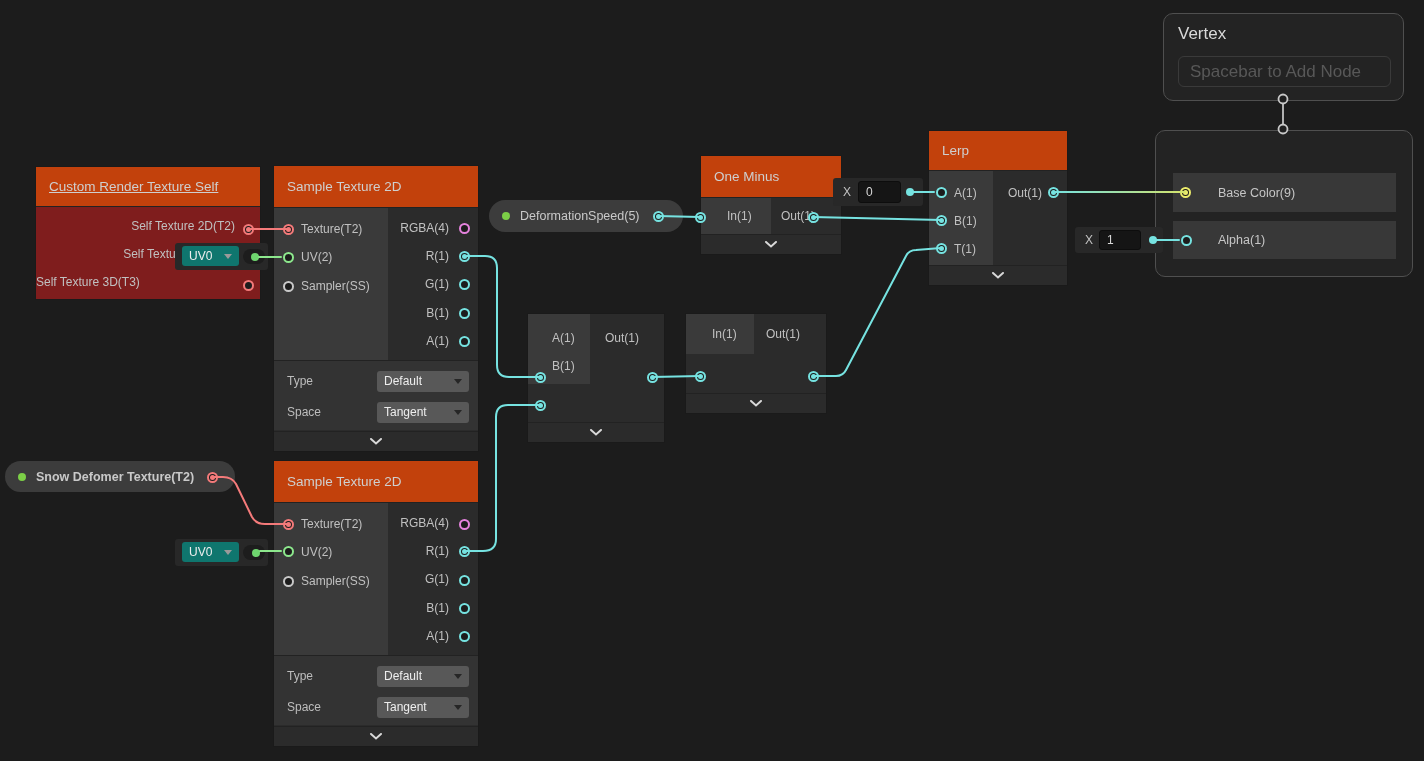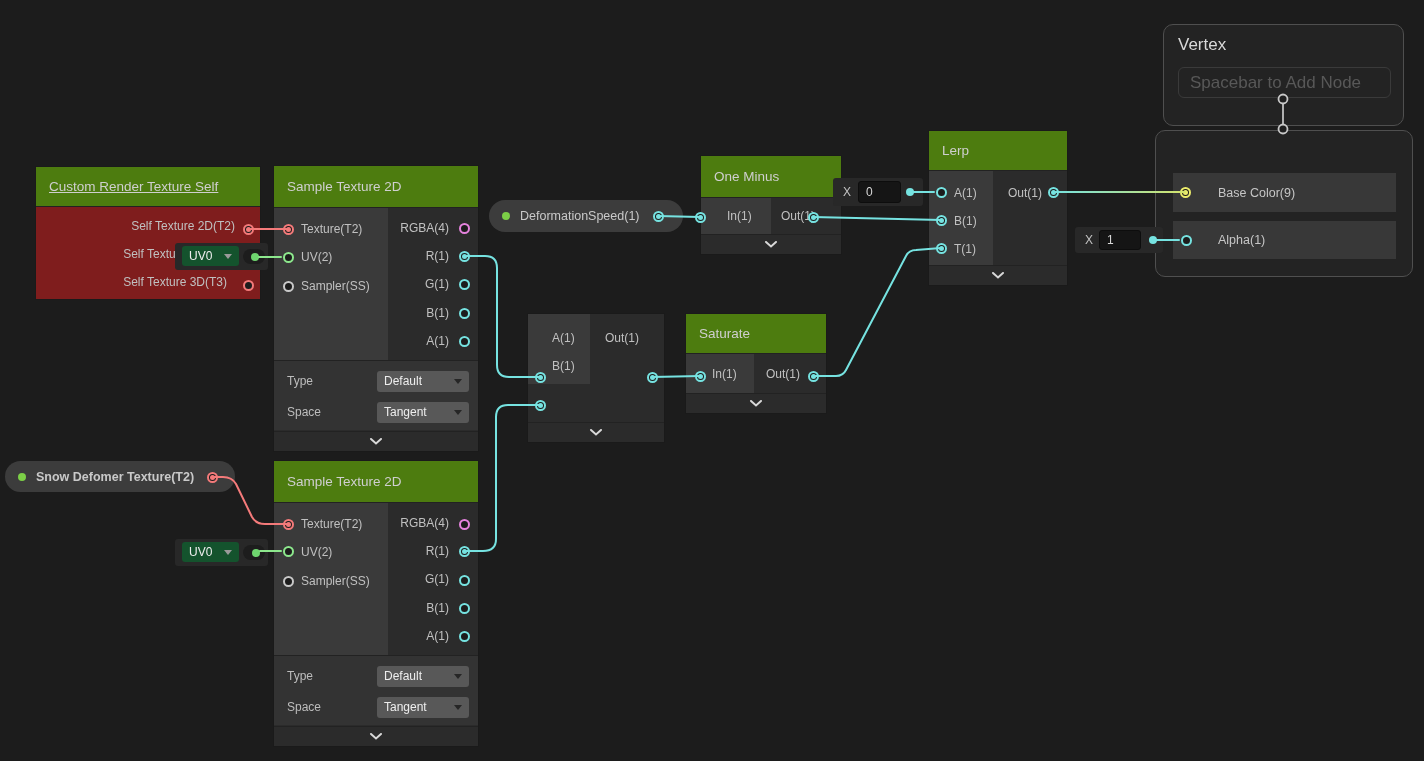--- a/index.html
+++ b/index.html
@@ -1,32 +1,32 @@
 <!DOCTYPE html>
 <html><head>
 <meta charset="utf-8">
 <style>
   html,body{margin:0;padding:0;background:#141414;}
   #canvas{position:relative;width:1424px;height:761px;background:#1c1c1c;overflow:hidden;
           font-family:"Liberation Sans", sans-serif; -webkit-font-smoothing:antialiased;}
   .node{position:absolute;background:#2b2b2b;border:1px solid #1a1a1a;z-index:1;box-sizing:border-box;}
-  .node-header{height:42px;background:#4d7c0f;display:flex;align-items:center;padding:0 13px;
+  .node-header{height:42px;background:#c2410c;display:flex;align-items:center;padding:0 13px;
                font-size:13.5px;color:#cfcfcf;border-bottom:1px solid #222;box-sizing:border-box;white-space:nowrap;}
   .node-body{position:relative;background:#2b2b2b;}
   .incell{position:absolute;left:0;top:0;bottom:0;background:#3a3a3a;}
   .row{position:relative;height:28px;display:flex;align-items:center;white-space:nowrap;}
   .row-label{font-size:12px;color:#c0c0c0;}
   .props{position:relative;background:#333333;border-top:1px solid #222;}
   .prop-row{position:relative;height:22px;margin-bottom:9px;display:flex;align-items:center;}
   .prop-label{font-size:12px;color:#bdbdbd;margin-left:13px;}
   .dd{position:absolute;height:21px;background:#585858;border-radius:3px;display:flex;align-items:center;
       justify-content:space-between;padding:0 7px;box-sizing:border-box;cursor:pointer;}
   .dd-label{font-size:12px;color:#eeeeee;white-space:nowrap;}
   .dd-tri{width:0;height:0;border-left:4px solid transparent;border-right:4px solid transparent;border-top:5px solid #262626;margin-left:6px;}
-  .dd-dark{background:#14532d;text-align:center;}
+  .dd-dark{background:#0f766e;text-align:center;}
   .dd-dark .dd-tri{border-top-color:#9a9a9a;}
   .chevbar{position:absolute;left:0;right:0;bottom:0;height:19px;background:#2b2b2b;border-top:1px solid #222;
            display:flex;align-items:center;justify-content:center;cursor:pointer;}
   .port{position:absolute;width:11px;height:11px;border:2px solid var(--c);border-radius:50%;
         background:#1c1c1c;box-sizing:border-box;z-index:4;}
   .port.filled::after{content:'';position:absolute;inset:1px;background:var(--c);border-radius:50%;}
   .p-teal{--c:#76e3e1;} .p-red{--c:#f47a7a;} .p-green{--c:#8de88d;} .p-pink{--c:#e583dd;}
   .p-gray{--c:#c9c9c9;} .p-yellow{--c:#eded6b;}
   .pill{position:absolute;background:#3c3c3c;border-radius:16px;display:flex;align-items:center;z-index:3;}
   .pill-dot{width:8px;height:8px;border-radius:50%;background:#7ccf47;margin-left:13px;}
@@ -56,21 +56,21 @@
     <div class="node-header" style="height:40px;text-decoration:underline;">
       <span>Custom Render Texture Self</span>
     </div>
     <div class="node-body" style="height:92px;background:#7f1d1d;padding-top:5px;box-sizing:border-box;">
       <div class="row" style="justify-content:flex-end;padding-right:25px;">
         <span class="row-label">Self Texture 2D(T2)</span>
       </div>
       <div class="row" style="justify-content:flex-end;padding-right:25px;">
         <span class="row-label">Self Texture Cube(C)</span>
       </div>
-      <div class="row" style="justify-content:flex-end;padding-right:33px;">
+      <div class="row" style="justify-content:flex-start;padding-right:25px;">
         <span class="row-label">Self Texture 3D(T3)</span>
       </div>
     </div>
   </div>
   <div class="port p-red filled" style="left:242.5px;top:223.5px;"></div>
   <div class="port p-red" style="left:242.5px;top:251.5px;z-index:2;"></div>
   <div class="port p-red" style="left:242.5px;top:279.5px;"></div>
 
   <div class="node" style="left:273px;top:165px;width:206px;height:287px;">
     <div class="node-header">
@@ -245,23 +245,20 @@
       <svg width="14" height="7">
           <polyline points="2,1 7,5.5 12,1" stroke="#d8d8d8" stroke-width="2" fill="none" stroke-linecap="round"></polyline>
         </svg>
     </div>
   </div>
   <div class="port p-teal filled" style="left:534.5px;top:371.5px;"></div>
   <div class="port p-teal filled" style="left:534.5px;top:399.5px;"></div>
   <div class="port p-teal filled" style="left:646.5px;top:371.5px;"></div>
 
   <div class="node" style="left:685px;top:313px;width:142px;height:101px;">
-    <div class="node-header" style="height:40px;">
-      <span>Saturate</span>
-    </div>
     <div class="node-body" style="height:40px;">
       <div class="incell" style="width:68px;"></div>
       <div class="row" style="position:absolute;left:0;top:6px;width:68px;">
           <span class="row-label" style="margin-left:26px;">In(1)</span>
         </div>
       <div class="outrow" style="position:absolute;right:0;top:6px;width:72px;padding-right:26px;">
           <span class="row-label">Out(1)</span>
         </div>
     </div>
     <div class="chevbar">
@@ -298,41 +295,41 @@
       <svg width="14" height="7">
           <polyline points="2,1 7,5.5 12,1" stroke="#d8d8d8" stroke-width="2" fill="none" stroke-linecap="round"></polyline>
         </svg>
     </div>
   </div>
   <div class="port p-teal" style="left:935.5px;top:186.5px;"></div>
   <div class="port p-teal filled" style="left:935.5px;top:214.5px;"></div>
   <div class="port p-teal filled" style="left:935.5px;top:242.5px;"></div>
   <div class="port p-teal filled" style="left:1047.5px;top:186.5px;"></div>
 
-  <div class="ctx" style="left:1163px;top:24px;width:241px;height:102px;">
+  <div class="ctx" style="left:1163px;top:13px;width:241px;height:88px;">
     <div class="ctx-title">Vertex</div>
     <div class="ph-box" style="left:14px;top:42px;width:213px;height:31px;">
       <span>Spacebar to Add Node</span>
     </div>
   </div>
 
   <div class="ctx" style="left:1155px;top:130px;width:258px;height:147px;">
     <div class="ctx-row" style="top:42px;height:39px;">
       <span class="ctx-row-label">Base Color(9)</span>
     </div>
     <div class="ctx-row" style="top:90px;height:38px;">
       <span class="ctx-row-label">Alpha(1)</span>
     </div>
   </div>
   <div class="port p-yellow filled" style="left:1179.5px;top:186.5px;"></div>
   <div class="port p-teal" style="left:1180.5px;top:234.5px;"></div>
 
   <div class="pill" style="left:489px;top:200px;width:194px;height:32px;">
     <span class="pill-dot"></span>
-    <span class="pill-label">DeformationSpeed(1)</span>
+    <span class="pill-label">DeformationSpeed(5)</span>
   </div>
   <div class="port p-teal filled" style="left:652.5px;top:210.5px;"></div>
 
   <div class="pill" style="left:5px;top:461px;width:230px;height:31px;font-weight:bold;">
     <span class="pill-dot"></span>
     <span class="pill-label">Snow Defomer Texture(T2)</span>
   </div>
   <div class="port p-red filled" style="left:206.5px;top:471.5px;"></div>
 
   <div class="widget" style="left:175px;top:243px;width:93px;height:27px;">

